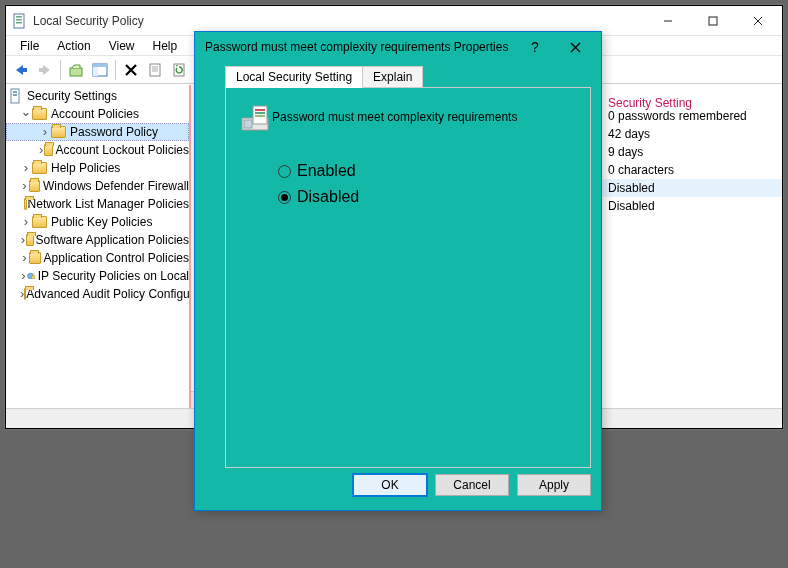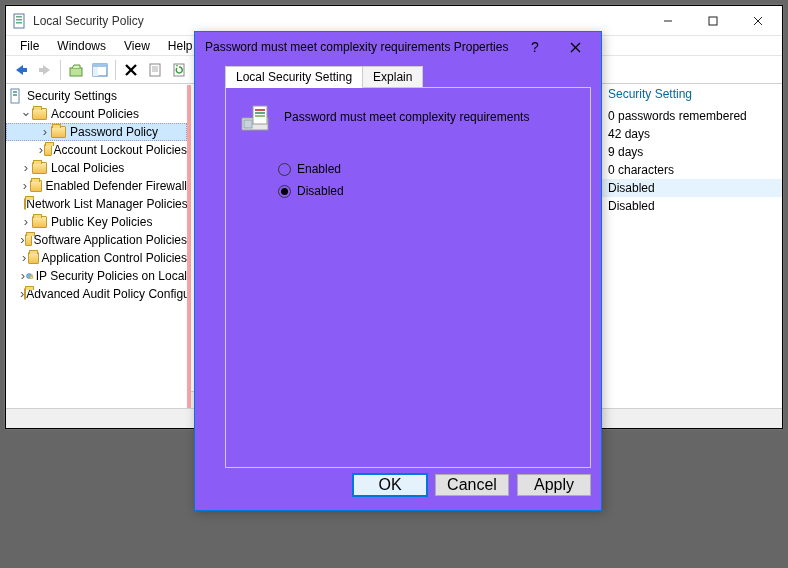--- a/index.html
+++ b/index.html
@@ -61,21 +61,21 @@
     border-radius: 2px;
   }
   .toolbar .sep { width:1px; height: 20px; background:#d0d0d0; margin:0 2px;}
   
   .main {
     position: absolute; top: 79px; left:0; right:0; bottom:20px;
     display: flex;
   }
   .tree-pane {
     width: 185px;
-    border-right: 4px solid #fca5a5;
+    border-right: 2px solid #fca5a5;
     overflow: hidden;
     padding: 2px 0;
     font-size: 12px;
     color: #000;
   }
   .tree-pane .node {
     display: flex; align-items: center;
     height: 18px;
     padding-left: 4px;
     white-space: nowrap;
@@ -89,22 +89,22 @@
   .list-pane {
     flex: 1;
     position: relative;
     overflow: hidden;
   }
   .list-pane .col-header {
     position: absolute; top:0; right:0; width:180px;
     height: 20px;
     background: #fff;
     font-size: 12px;
-    padding: 2px 6px;
-    color: #0369a1;
+    padding: 11px 6px;
+    color: #be185d;
   }
   .list-pane .values {
     position: absolute; top: 22px; right:0; width: 180px;
   }
   .list-pane .values .val {
     height: 18px; padding: 0 6px;
     display: flex; align-items: center;
   }
   .list-pane .values .val.selected { background: #e5f3ff; }
   
@@ -121,21 +121,21 @@
   .statusbar {
     position:absolute; left:0; right:0; bottom:0; height:20px;
     background:#f0f0f0; border-top:1px solid #d0d0d0;
   }
 
   
   .dialog {
     position: absolute;
     top: 25px; left: 188px;
     width: 408px; height: 480px;
-    background: #8b5cf6;
+    background: #14b8a6;
     border: 1px solid #0078d7;
     box-shadow: 2px 2px 10px rgba(0,0,0,0.25);
     display: flex; flex-direction: column;
   }
   .dialog .dlg-title {
     height: 30px;
     display:flex; align-items:center;
     padding: 0 6px 0 10px;
     font-size: 12px;
   }
@@ -162,36 +162,36 @@
     border-bottom:1px solid #fff;
     position:relative; z-index:2;
   }
   .dialog .tab-content {
     flex:1;
     border:1px solid #ccc;
     margin-top:-1px;
     padding: 12px;
     font-size:12px;
   }
-  .dialog .policy-row { display:flex; align-items:center; gap:12px; margin-bottom: 28px; }
+  .dialog .policy-row { display:flex; align-items:center; margin-bottom: 28px; }
   .dialog .policy-row .big-icon { width:34px; height:34px; }
-  .dialog .radio-row { display:flex; align-items:center; gap:6px; margin-left: 40px; margin-bottom:8px; font-size:12px;}
+  .dialog .radio-row { display:flex; align-items:center; gap:6px; margin-left: 40px; margin-bottom:8px; font-size:16px;}
   .dialog .radio { width:13px; height:13px; border:1px solid #333; border-radius:50%; display:flex; align-items:center; justify-content:center;}
   .dialog .radio.checked::after { content:""; width:7px; height:7px; background:#000; border-radius:50%; }
   .dialog .dlg-buttons {
     height: 42px;
     display:flex; align-items:center; justify-content:flex-end;
     gap: 8px;
     padding: 0 10px 8px 0;
   }
   .dialog .dlg-buttons button {
     width: 74px; height: 22px;
     background:#e1e1e1;
     border:1px solid #adadad;
-    font-size:16px;
+    font-size:12px;
     font-family: inherit;
   }
   .dialog .dlg-buttons button.default {
     border:1px solid #0078d7;
     outline:1px solid #0078d7;
     background:#e5f1fb;
   }
   
   .folder {
     width:15px; height:12px;
@@ -233,21 +233,21 @@
     <div class="win-btn">
       <svg width="10" height="10" viewBox="0 0 10 10">
           <line x1="1" y1="1" x2="9" y2="9" stroke="#222"></line>
           <line x1="9" y1="1" x2="1" y2="9" stroke="#222"></line>
         </svg>
     </div>
   </div>
 
   <div class="menubar">
     <span class="menu-item">File</span>
-    <span class="menu-item">Windows</span>
+    <span class="menu-item">Action</span>
     <span class="menu-item">View</span>
     <span class="menu-item">Help</span>
   </div>
 
   <div class="toolbar">
     <div class="tbtn">
         <svg width="16" height="14" viewBox="0 0 16 14">
           <path d="M10 2 L3 7 L10 12 Z" fill="#2a6ecf"></path>
           <rect x="9" y="5" width="5" height="4" fill="#2a6ecf"></rect>
         </svg>
@@ -321,27 +321,27 @@
       <div class="node d2">
         <span class="twisty">›</span>
         <span class="folder"></span>
         <span style="width:4px"></span>
         <span>Account Lockout Policies</span>
       </div>
       <div class="node d1">
         <span class="twisty">›</span>
         <span class="folder"></span>
           <span style="width:4px"></span>
-        <span>Local Policies</span>
-      </div>
-      <div class="node d1">
-        <span class="twisty">›</span>
-        <span class="folder"></span>
-          <span style="width:4px"></span>
-        <span>Enabled Defender Firewall</span>
+        <span>Help Policies</span>
+      </div>
+      <div class="node d1">
+        <span class="twisty">›</span>
+        <span class="folder"></span>
+          <span style="width:4px"></span>
+        <span>Windows Defender Firewall</span>
       </div>
       <div class="node d1">
         <span class="twisty" style="visibility:hidden">›</span>
         <span class="folder"></span>
           <span style="width:4px"></span>
         <span>Network List Manager Policies</span>
       </div>
       <div class="node d1">
         <span class="twisty">›</span>
         <span class="folder"></span>

